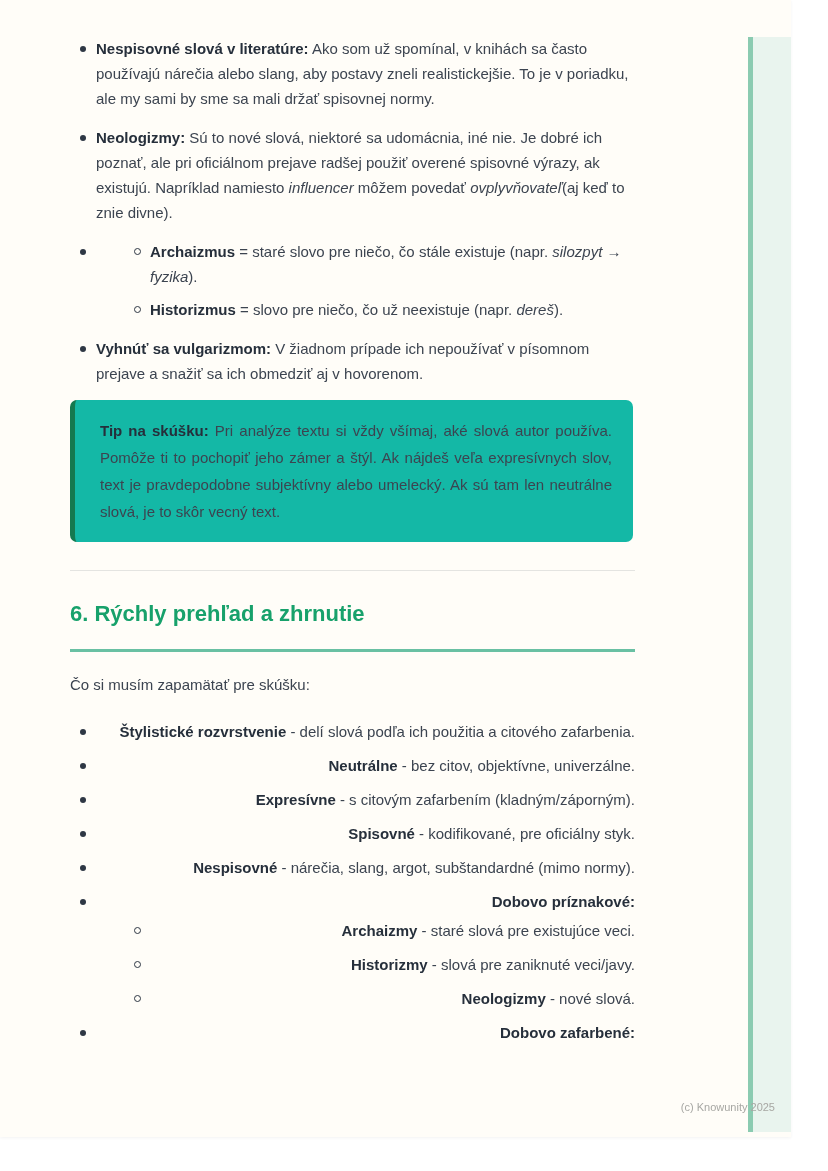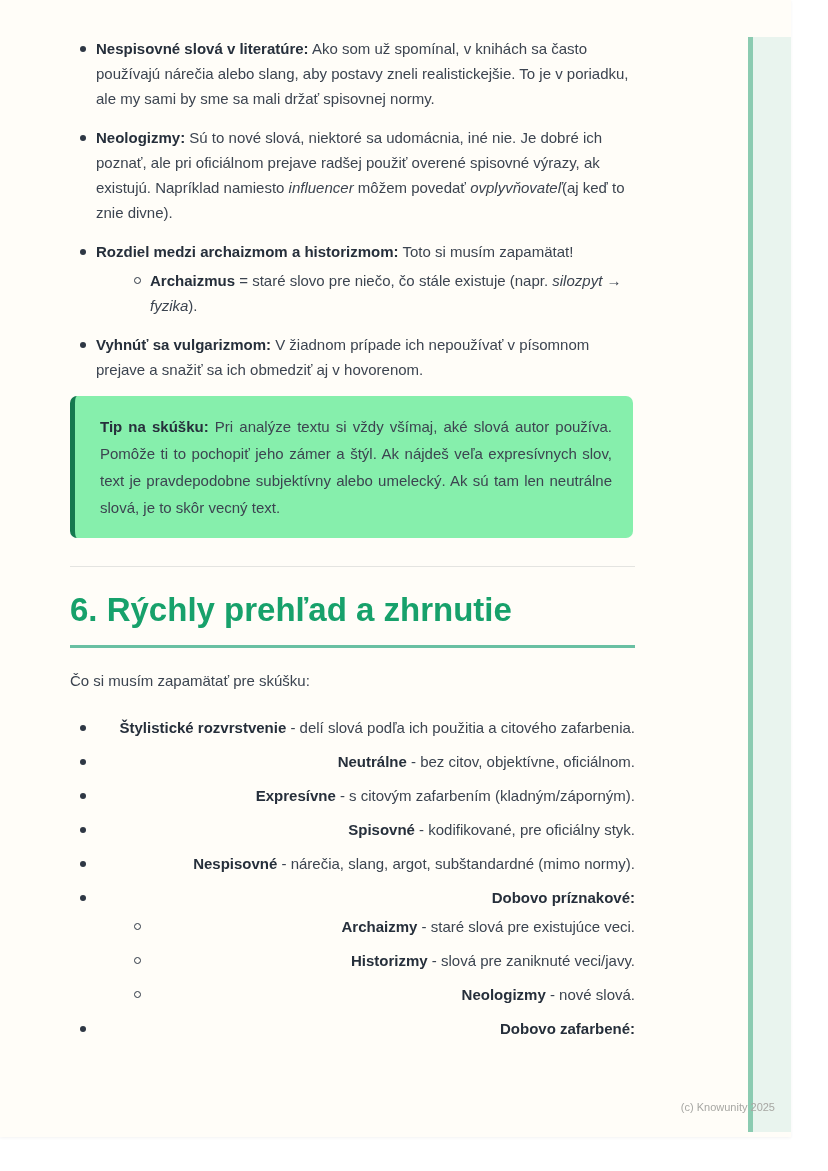--- a/index.html
+++ b/index.html
@@ -46,33 +46,33 @@
     border: 1.5px solid #2e3744; background: transparent;
   }
   .sub { margin: 4px 0 0 28px; }
   .sub .li { margin-bottom: 8px; }
   p { margin: 0; }
   strong { color: #262f3b; font-weight: 700; }
   em { }
   .tipbox {
     margin-top: 12px;
     width: 563px;
-    background: #86efac;
+    background: #14b8a6;
     border-left: 5px solid #15794f;
     border-radius: 7px;
     padding: 17px 21px 17px 25px;
   }
   .tipbox p { text-align: justify; line-height: 27px; }
   .rule {
     margin: 28px 0 0 0; border: none; height: 0;
     border-top: 1px solid #e4e4e1; width: 565px;
   }
   .heading {
     margin: 24px 0 0 0;
-    font-size: 33px; line-height: 38px;
+    font-size: 22px; line-height: 38px;
     font-weight: 700; color: #17a16b;
   }
   .heading-underline {
     margin-top: 16px; width: 565px; height: 3px;
     background: #69c0a3;
   }
   .intro { margin-top: 20px; }
   .sumlist { margin-top: 22px; text-align: right; }
   .sumlist .li { margin-bottom: 9px; }
   .footer {
@@ -95,25 +95,28 @@
       <li class="li">
         <span class="dot"></span>
         <p><strong>Nespisovné slová v literatúre:</strong><span> Ako som už spomínal, v knihách sa často používajú nárečia alebo slang, aby postavy zneli realistickejšie. To je v poriadku, ale my sami by sme sa mali držať spisovnej normy.</span></p>
       </li>
       <li class="li">
         <span class="dot"></span>
         <p><strong>Neologizmy:</strong><span> Sú to nové slová, niektoré sa udomácnia, iné nie. Je dobré ich poznať, ale pri oficiálnom prejave radšej použiť overené spisovné výrazy, ak existujú. Napríklad namiesto </span><em>influencer</em><span> môžem povedať </span><em>ovplyvňovateľ</em><span>(aj keď to znie divne).</span></p>
       </li>
       <li class="li">
         <span class="dot"></span>
-        <p><strong>Rozdiel medzi archaizmom a historizmom:</strong><span> Toto si musím zapamätat!</span></p>
         <ul class="sub">
           <li class="li">
             <span class="circle"></span>
             <p><strong>Archaizmus</strong><span> = staré slovo pre niečo, čo stále existuje (napr. </span><em>silozpyt</em><span> → </span><em>fyzika</em><span>).</span></p>
+          </li>
+          <li class="li">
+            <span class="circle"></span>
+            <p><strong>Historizmus</strong><span> = slovo pre niečo, čo už neexistuje (napr. </span><em>dereš</em><span>).</span></p>
           </li>
         </ul>
       </li>
       <li class="li">
         <span class="dot"></span>
         <p><strong>Vyhnúť sa vulgarizmom:</strong><span> V žiadnom prípade ich nepoužívať v písomnom prejave a snažiť sa ich obmedziť aj v hovorenom.</span></p>
       </li>
     </ul>
 
     <div class="tipbox">
@@ -127,21 +130,21 @@
 
     <p class="intro">Čo si musím zapamätať pre skúšku:</p>
 
     <ul class="sumlist">
       <li class="li">
         <span class="dot"></span>
         <p><strong>Štylistické rozvrstvenie</strong><span> - delí slová podľa ich použitia a citového zafarbenia.</span></p>
       </li>
       <li class="li">
         <span class="dot"></span>
-        <p><strong>Neutrálne</strong><span> - bez citov, objektívne, oficiálnom.</span></p>
+        <p><strong>Neutrálne</strong><span> - bez citov, objektívne, univerzálne.</span></p>
       </li>
       <li class="li">
         <span class="dot"></span>
         <p><strong>Expresívne</strong><span> - s citovým zafarbením (kladným/záporným).</span></p>
       </li>
       <li class="li">
         <span class="dot"></span>
         <p><strong>Spisovné</strong><span> - kodifikované, pre oficiálny styk.</span></p>
       </li>
       <li class="li">

